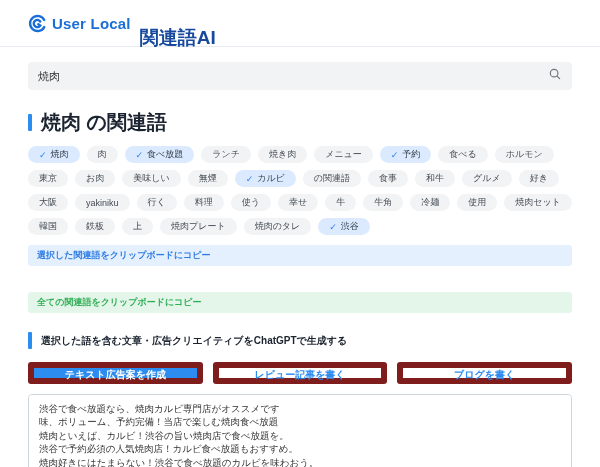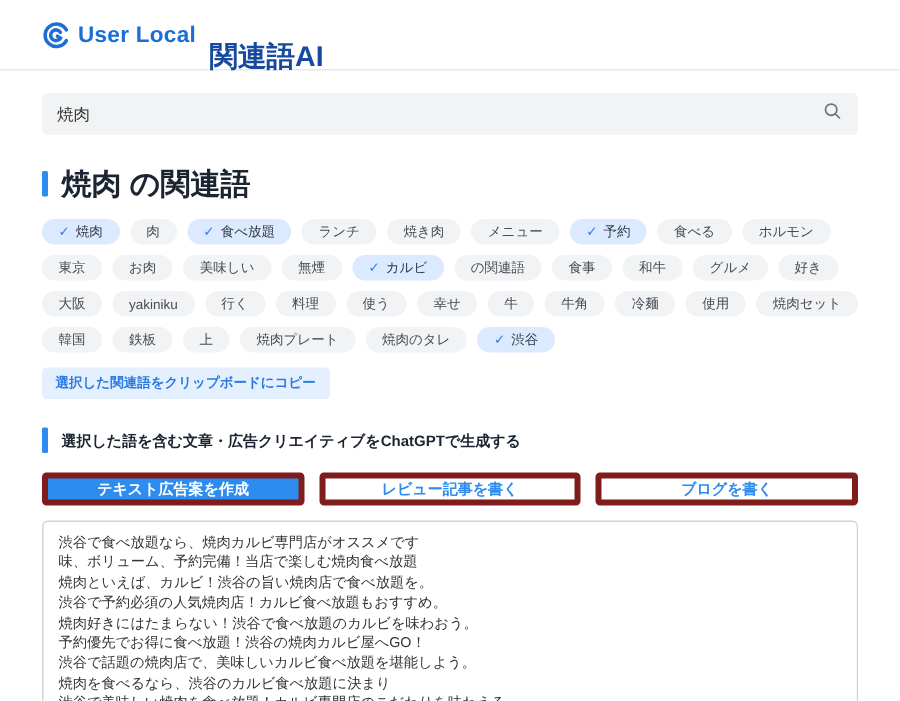--- a/index.html
+++ b/index.html
@@ -20,28 +20,28 @@
   .section-title { display:flex; align-items:center; margin-top:19px; }
   .section-title .bar { width:4px; height:17px; background:#2d8cf0; border-radius:1px;
     margin-right:9px; }
   .section-title .txt { font-size:20px; font-weight:bold; color:#1b2430; }
   .tag-list { margin-top:10px; display:flex; flex-wrap:wrap; gap:7px 7px; }
   .chip { display:inline-flex; align-items:center; gap:4px; height:17px;
     padding:0 11px; border-radius:9px; background:#f1f3f5; font-size:9px;
     color:#454c54; cursor:pointer; white-space:nowrap; }
   .chip.selected { background:#dbeafe; color:#2f3a46; }
   .chip .check { color:#2d7ff0; font-weight:bold; font-size:9px; }
-  .copy-links { margin-top:10px; display:flex; gap:26px; }
+  .copy-links { margin-top:10px; display:flex; gap:26px;flex-direction:column; }
   .copy-link { font-size:9px; font-weight:bold; padding:4px 9px; border-radius:3px;
     cursor:pointer; }
   .copy-link.blue { background:#e4f0fd; color:#2c7be5; }
   .copy-link.green { background:#e4f6ea; color:#2fae54; }
   .gen-title .txt { font-size:10px; }
   .btn-row { margin-top:13px; display:flex; gap:10px; }
-  .gen-btn { flex:1; height:22px; border-radius:3px; border:4px solid #7f1d1d;
+  .gen-btn { flex:1; height:22px; border-radius:3px; border:6px solid #7f1d1d;
     background:#fff; color:#2d8cf0; font-size:10px; font-weight:bold;
     font-family:Liberation Serif, serif; cursor:pointer; }
   .gen-btn.active { background:#2d8cf0; color:#fff; }
   .output { margin-top:10px; width:100%; height:132px; border:1px solid #ccd4dc;
     border-radius:4px; background:#fff; resize:none; outline:none;
     font-family:inherit; font-size:9.5px; line-height:13.4px; color:#333;
     padding:7px 10px; }
 </style>
 </head>
 <body>
@@ -186,20 +186,21 @@
         <span>焼肉のタレ</span>
       </span>
       <span class="chip selected">
         <span class="check">✓</span>
         <span>渋谷</span>
       </span>
     </div>
 
   <div class="copy-links">
     <span class="copy-link blue">選択した関連語をクリップボードにコピー</span>
+    <span class="copy-link green">全ての関連語をクリップボードにコピー</span>
   </div>
 
   <div class="section-title gen-title">
     <span class="bar"></span>
     <span class="txt">選択した語を含む文章・広告クリエイティブをChatGPTで生成する</span>
   </div>
 
   <div class="btn-row">
       <button class="gen-btn active">テキスト広告案を作成</button>
       <button class="gen-btn">レビュー記事を書く</button>

